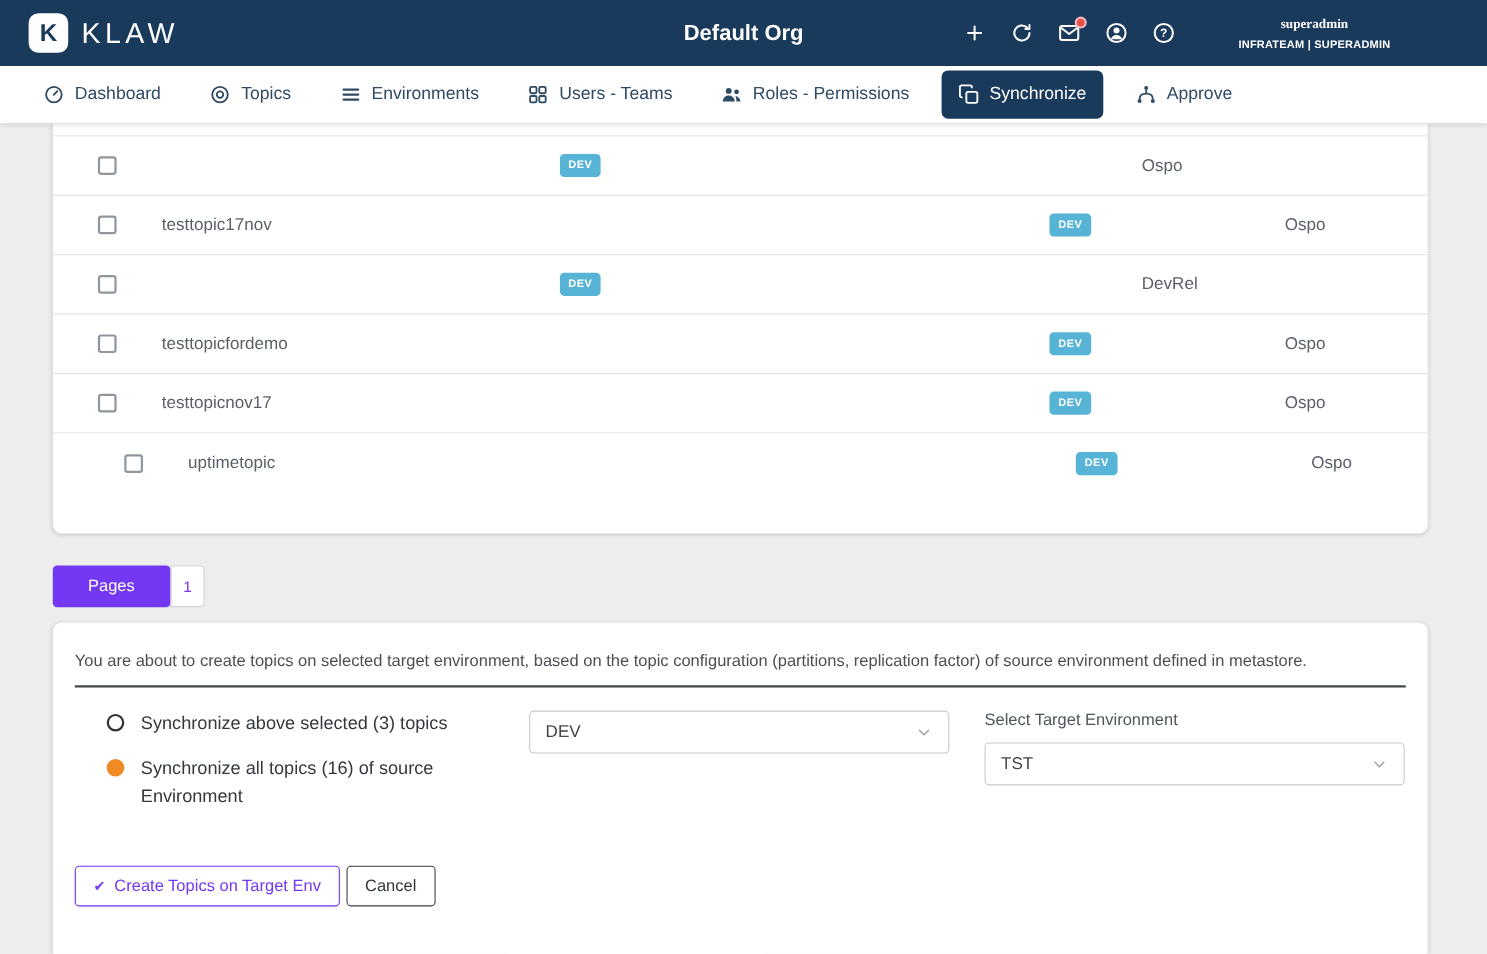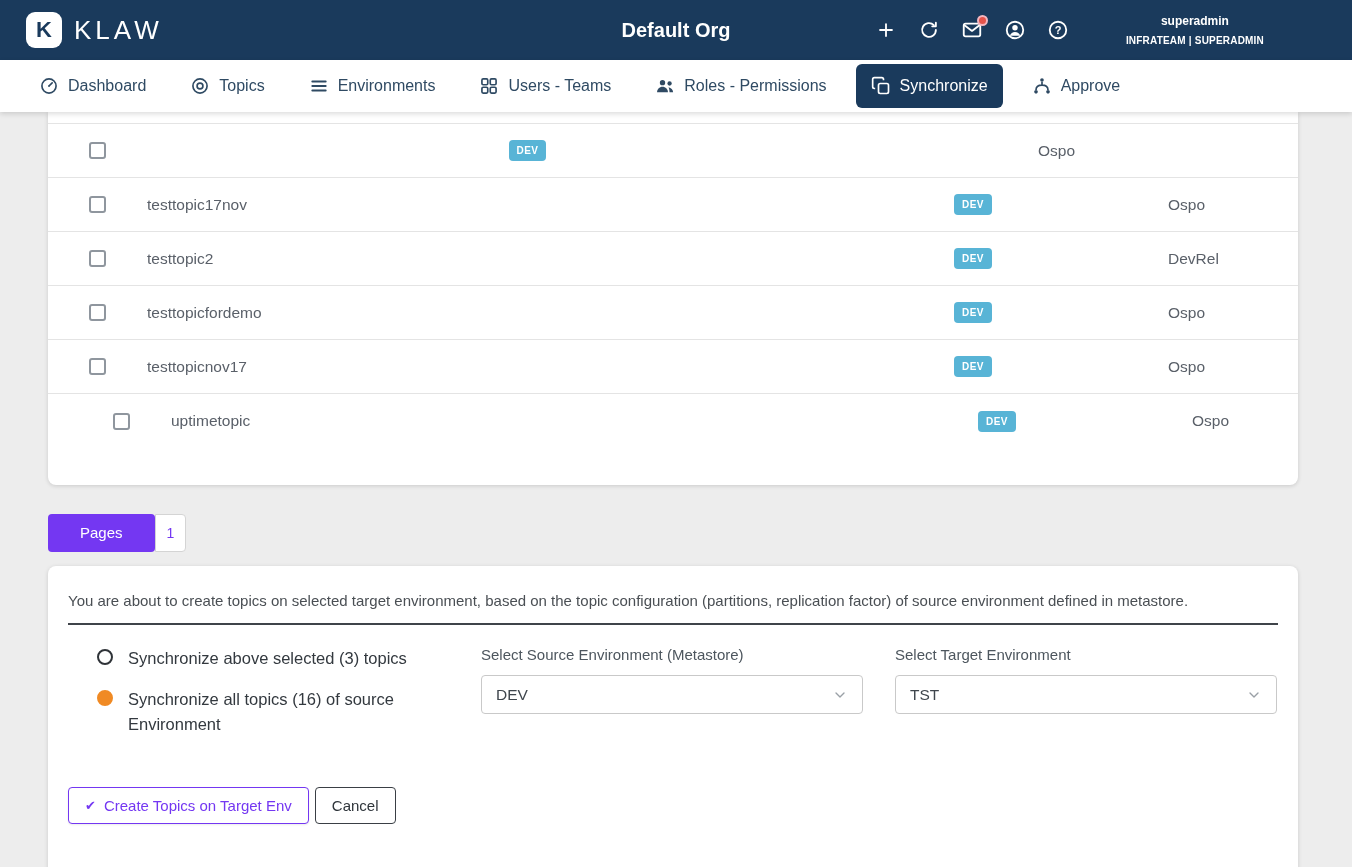--- a/index.html
+++ b/index.html
@@ -16,21 +16,21 @@
   .brand-text { font-size:26px; letter-spacing:4px; font-weight:400; }
   .org-title { position:absolute; left:50%; transform:translateX(-50%);
                font-size:20px; font-weight:700; }
   .topbar-right { margin-left:auto; margin-right:88px; display:flex; align-items:center; gap:21px; }
   .tb-icon { width:22px; height:22px; display:inline-flex; align-items:center;
              justify-content:center; cursor:pointer; position:relative; }
   .tb-icon svg { width:22px; height:22px; }
   .mail-badge { position:absolute; top:-4px; right:-5px; width:11px; height:11px;
                 background:#e5534b; border:2px solid #f3b6c0; border-radius:50%; }
   .user-block { text-align:center; margin-left:36px; cursor:pointer; }
-  .user-name { font-size:12px; font-weight:700; }
+  .user-name { font-size:12px; font-weight:700;font-family:Liberation Serif, serif; }
   .user-team { font-size:10px; font-weight:700; margin-top:7px; letter-spacing:.2px; }
 
   
   .nav { height:52px; background:#fff; display:flex; align-items:center;
          padding:0 24px; gap:14px; box-shadow:0 2px 5px rgba(0,0,0,.14);
          position:relative; z-index:5; }
   .nav-item { display:flex; align-items:center; gap:9px; padding:12px 15px;
               font-size:16px; color:#2f4a63; border-radius:6px; cursor:pointer; white-space:nowrap; }
   .nav-item svg { width:20px; height:20px; flex:none; }
   .nav-item.active { background:#1a3a5c; color:#fff; }
@@ -216,21 +216,20 @@
     <div class="cell-env">
           <span class="env-badge">DEV</span>
         </div>
     <div class="cell-team">Ospo</div>
   </div>
 
   <div class="trow">
     <div class="cell-check">
           <span class="checkbox"></span>
         </div>
-    <div class="cell-topic">testtopic2</div>
     <div class="cell-env">
           <span class="env-badge">DEV</span>
         </div>
     <div class="cell-team">DevRel</div>
   </div>
 
   <div class="trow">
     <div class="cell-check">
           <span class="checkbox"></span>
         </div>
@@ -278,21 +277,20 @@
       <label class="radio-opt">
         <span class="radio off"></span>
         <span class="radio-label">Synchronize above selected (3) topics</span>
       </label>
       <label class="radio-opt">
         <span class="radio on"></span>
         <span class="radio-label">Synchronize all topics (16) of source Environment</span>
       </label>
     </div>
     <div class="select-col">
-      <div class="select-label">Select Source Environment (Metastore)</div>
       <div class="select">
         <span>DEV</span>
         <span class="chevron">
           <svg viewBox="0 0 24 24" fill="none" stroke="#9aa0a6" stroke-width="2" stroke-linecap="round" stroke-linejoin="round">
               <path d="M6 9l6 6 6-6"></path>
             </svg>
         </span>
       </div>
     </div>
     <div class="select-col">

